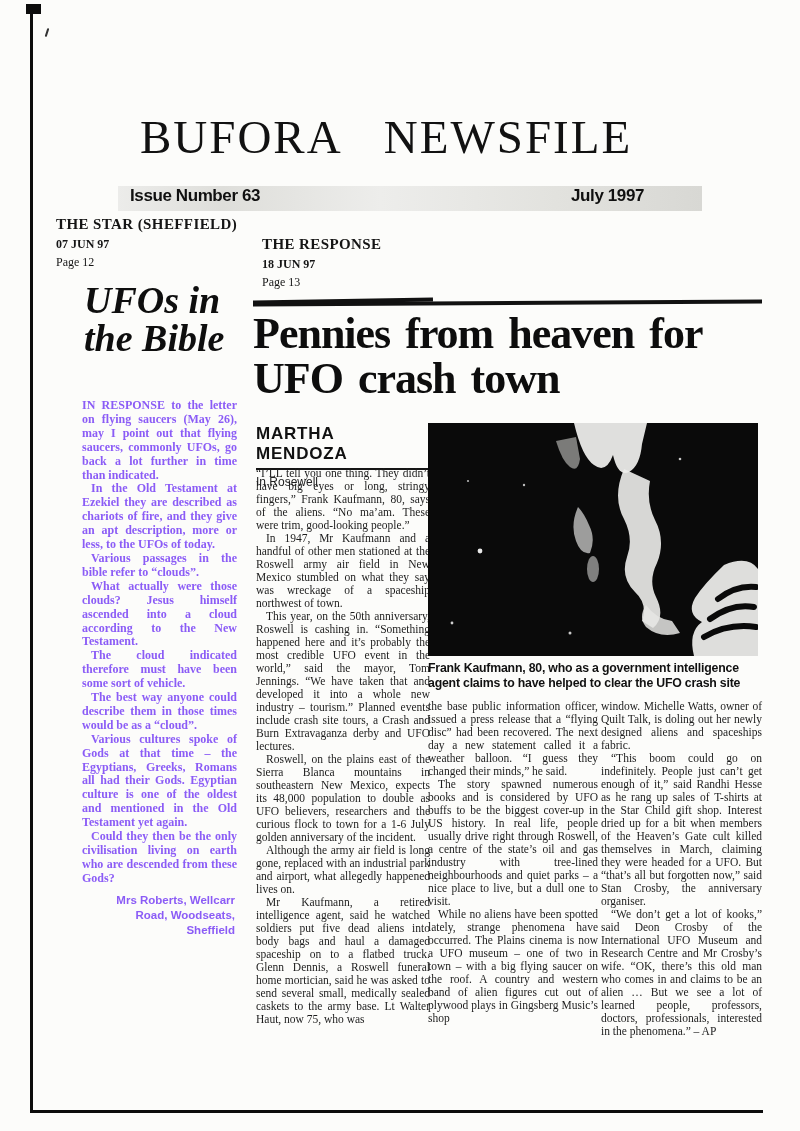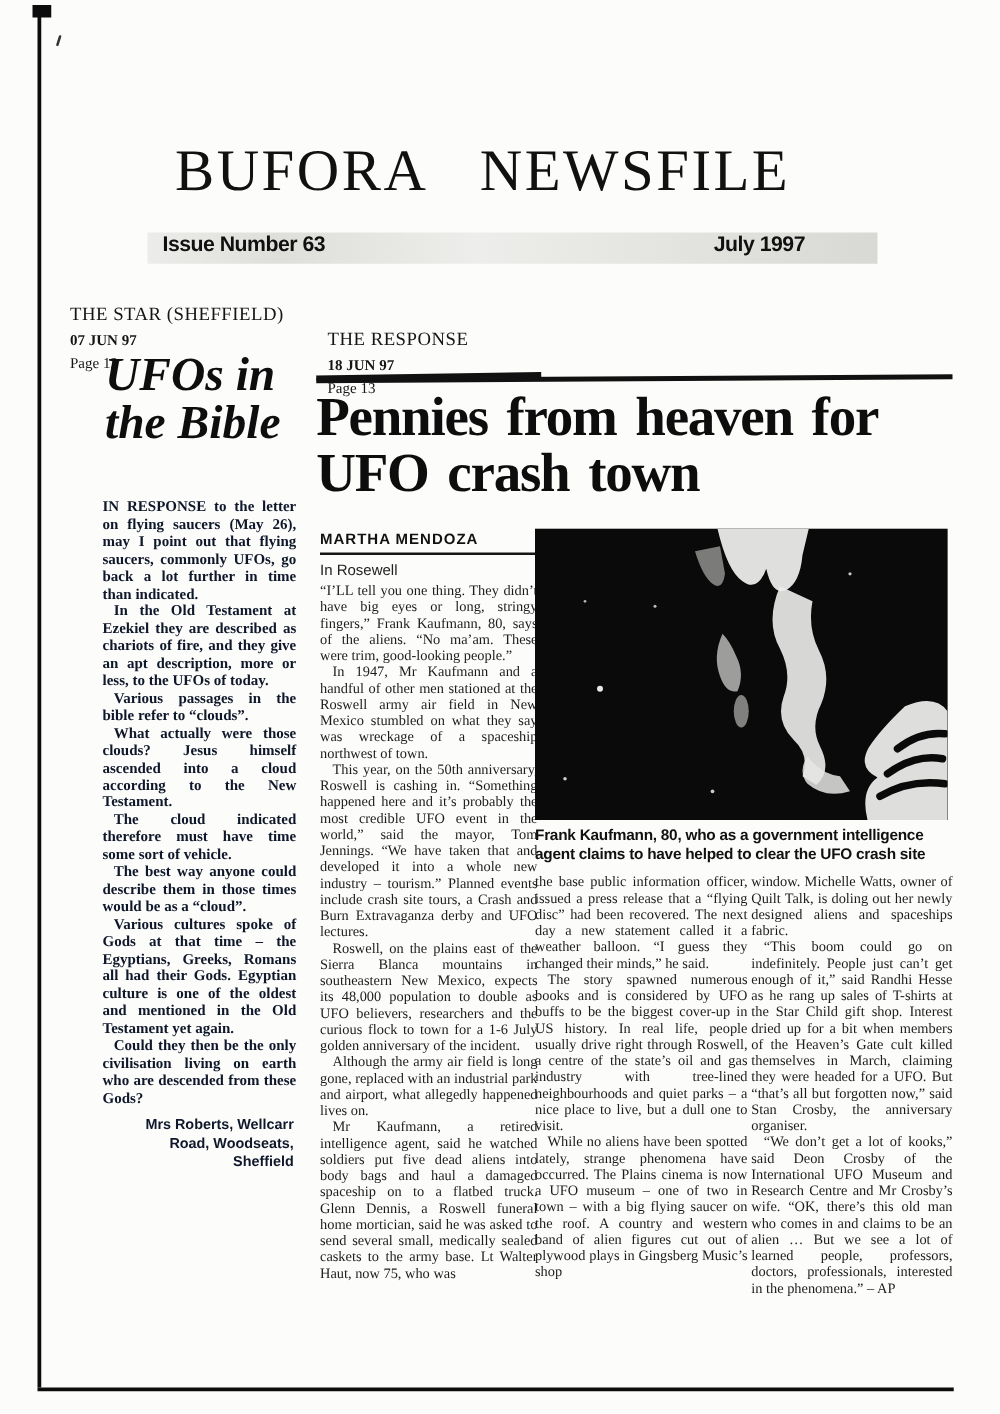--- a/index.html
+++ b/index.html
@@ -23,49 +23,49 @@
   .issue-banner {
     position:absolute; left:118px; top:186px; width:584px; height:25px;
     background:linear-gradient(90deg,#ececea 0%, #dededa 18%, #ededeb 45%, #e2e2de 75%, #d8d8d4 100%);
     display:flex; align-items:flex-start; justify-content:space-between;
     font-family:"Liberation Sans", sans-serif; font-weight:bold; font-size:17px;
     letter-spacing:-0.4px; color:#101010; padding:0 58px 0 12px;
   }
 
   
   .source { position:absolute; color:#151515; }
-  .source .src-name { font-weight:normal; font-size:15px; letter-spacing:0.4px;margin-top:28px; }
+  .source .src-name { font-weight:bold; font-size:15px; letter-spacing:0.4px; }
   .source .src-date { font-weight:bold; font-size:12px; margin-top:4px; }
   .source .src-page { font-size:12px; margin-top:3px; }
   .star-source { left:56px; top:216px; }
   .scotsman-source { left:262px; top:236px; }
 
   
   .star-headline {
     position:absolute; left:84px; top:281px; width:165px;
     font-size:38px; line-height:38px; font-weight:bold; color:#0e0e0e;font-style:italic;
   }
   .star-body {
     position:absolute; left:82px; top:399px; width:155px;
-    font-size:12px; font-weight:bold; line-height:13.9px; text-align:justify; color:#0f172a;
+    font-size:12px; font-weight:bold; line-height:13.9px; text-align:justify; color:#8b5cf6;
   }
   .star-body .starp { margin:0; text-indent:9px; }
   .star-body .starp:first-child { text-indent:0; }
   .star-sig { margin-top:7px; font-family:"Liberation Sans", sans-serif; font-size:11.5px; font-weight:bold; line-height:15px; }
   .star-sig .sigline { text-align:right; padding-right:2px; }
 
   
   .headline-rule { position:absolute; left:253px; top:301px; width:509px; height:4px; background:#111; transform:rotate(-0.35deg); }
   .headline-rule::before { content:""; position:absolute; left:0; top:-3px; width:180px; height:4px; background:#111; transform:rotate(-0.6deg); }
   .scotsman-headline {
     position:absolute; left:253px; top:311px; width:515px;
     font-size:44px; line-height:45px; font-weight:bold; letter-spacing:-1px; word-spacing:5px; color:#0d0d0d;
   }
   .byline { position:absolute; left:256px; top:424px; width:174px; font-family:"Liberation Sans", sans-serif; }
-  .byline-name { font-size:12px; font-weight:bold; letter-spacing:0.8px; color:#111; padding-bottom:4px; border-bottom:2.5px solid #151515; }
+  .byline-name { font-size:17px; font-weight:bold; letter-spacing:0.8px; color:#111; padding-bottom:4px; border-bottom:2.5px solid #151515; }
   .dateline { font-size:12px; margin-top:5px; color:#222; }
 
   .col { position:absolute; font-size:11.5px; line-height:13px; text-align:justify; color:#1c1c1c; }
   .col .bodyp { margin:0; text-indent:10px; }
   .col .bodyp:first-child { text-indent:0; }
   .col1 { left:256px; top:467px; width:174px; }
   .col2 { left:428px; top:700px; width:170px; }
   .col3 { left:601px; top:700px; width:161px; }
 
   .photo { position:absolute; left:428px; top:423px; width:330px; height:233px; background:#0a0a0a; }
@@ -112,21 +112,21 @@
   </div>
 
   <h2 class="star-headline">UFOs in the Bible</h2>
 
   <div class="star-body">
     <div>
         <p class="starp">IN RESPONSE to the letter on flying saucers (May 26), may I point out that flying saucers, commonly UFOs, go back a lot further in time than indicated.</p>
         <p class="starp">In the Old Testament at Ezekiel they are described as chariots of fire, and they give an apt description, more or less, to the UFOs of today.</p>
         <p class="starp">Various passages in the bible refer to “clouds”.</p>
         <p class="starp">What actually were those clouds? Jesus himself ascended into a cloud according to the New Testament.</p>
-        <p class="starp">The cloud indicated therefore must have time some sort of vehicle.</p>
+        <p class="starp">The cloud indicated therefore must have been some sort of vehicle.</p>
         <p class="starp">The best way anyone could describe them in those times would be as a “cloud”.</p>
         <p class="starp">Various cultures spoke of Gods at that time – the Egyptians, Greeks, Romans all had their Gods. Egyptian culture is one of the oldest and mentioned in the Old Testament yet again.</p>
         <p class="starp">Could they then be the only civilisation living on earth who are descended from these Gods?</p>
       </div>
     <div class="star-sig">
         <div class="sigline">Mrs Roberts, Wellcarr</div>
         <div class="sigline">Road, Woodseats,</div>
         <div class="sigline">Sheffield</div>
       </div>
   </div>

